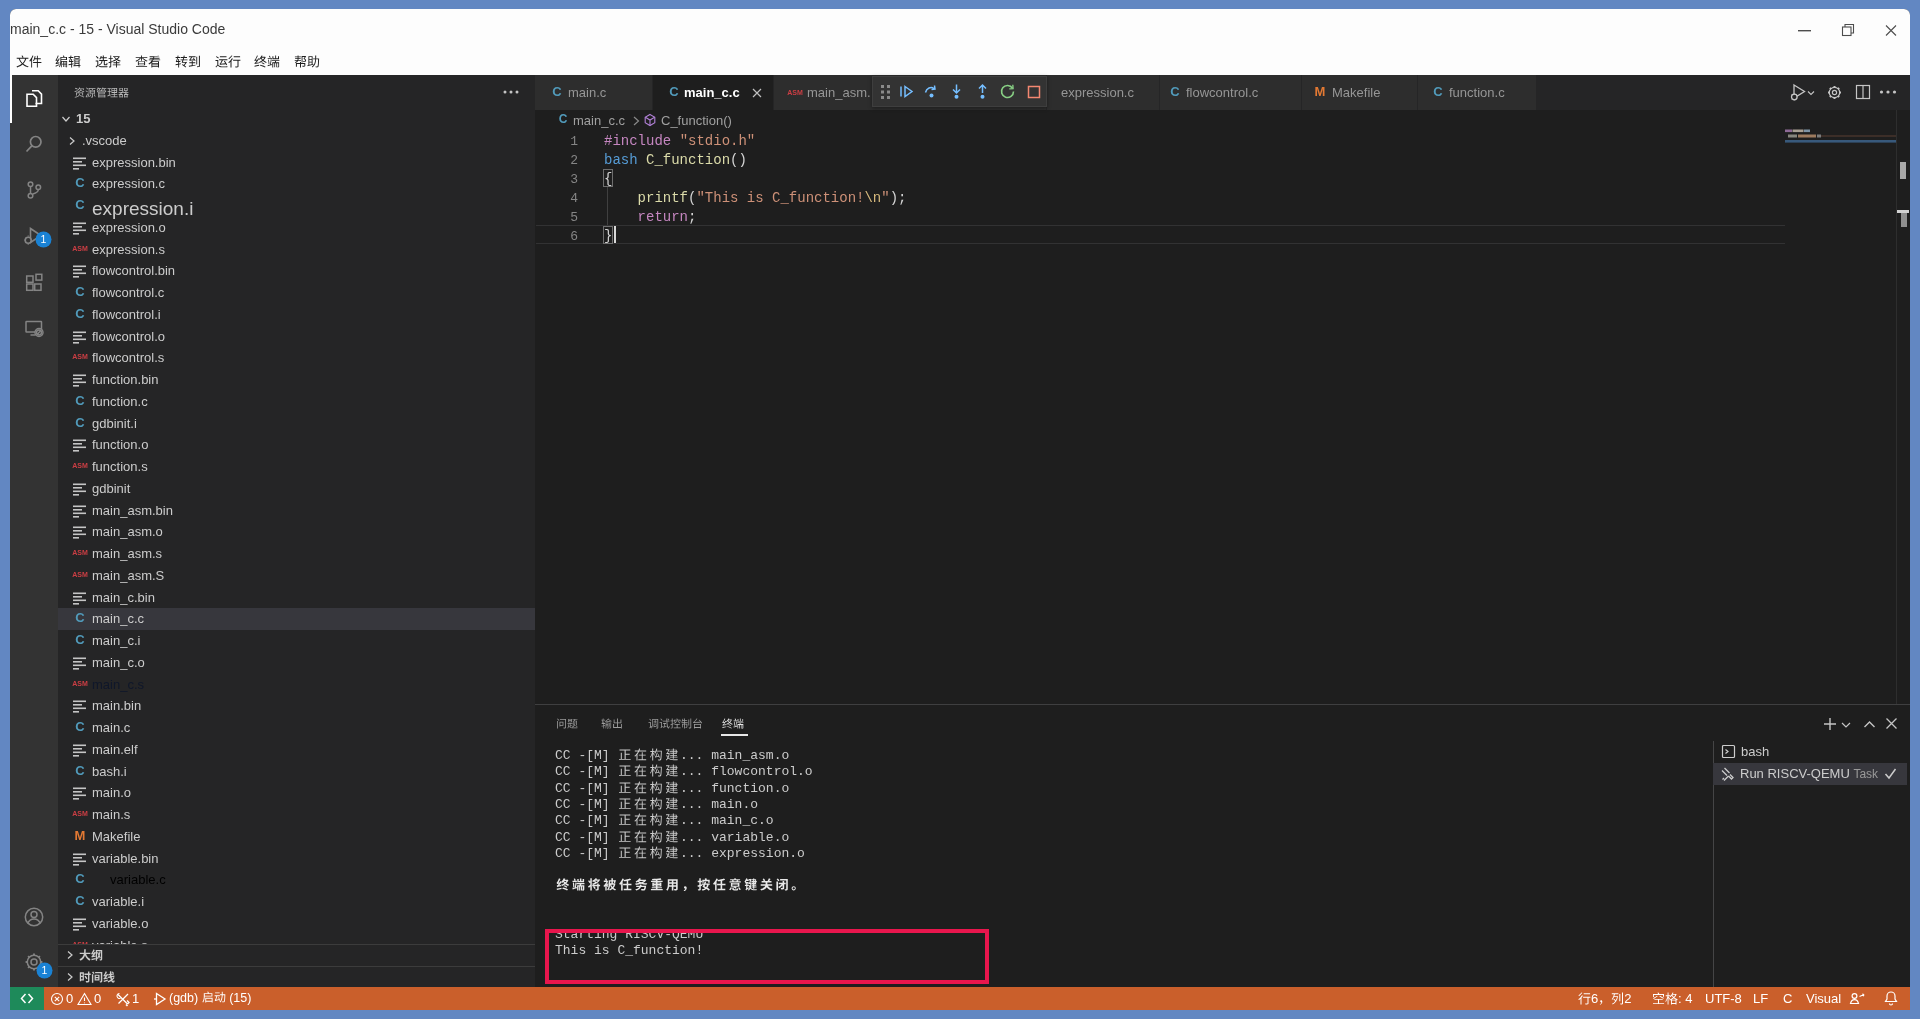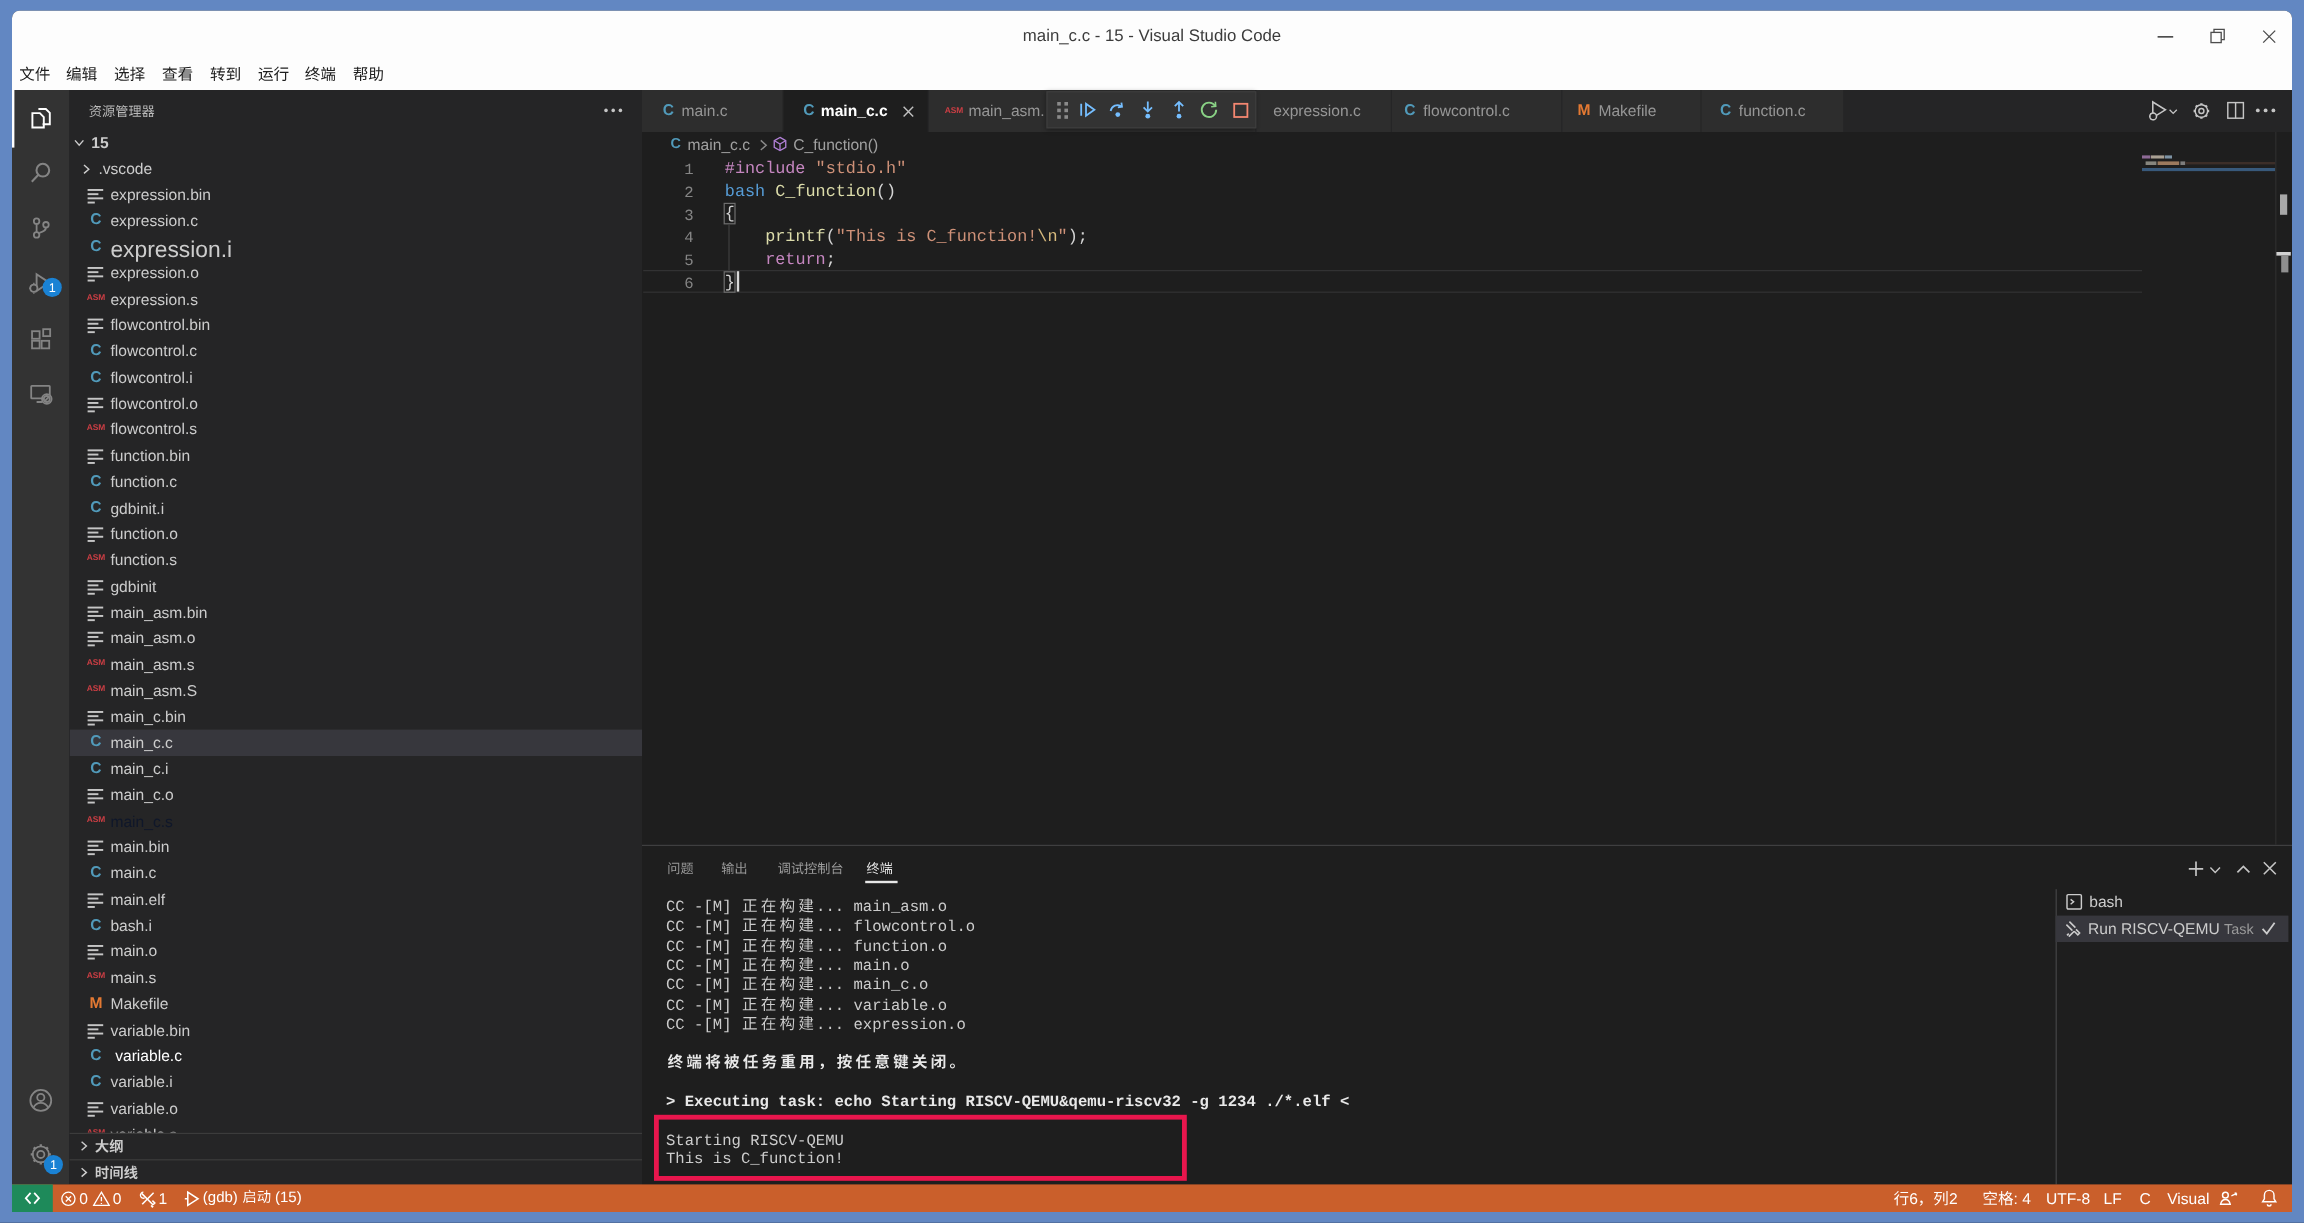--- a/index.html
+++ b/index.html
@@ -5,21 +5,21 @@
 body{background:#6287c2;font-family:"Liberation Sans",sans-serif;position:relative}
 .a{position:absolute}
 svg.cj{display:inline-block}
 .mono{font-family:"Liberation Mono",monospace}
 </style></head>
 <body>
 
 <div class="a" style="left:10px;top:9px;width:1900px;height:1001px;background:#1e1e1e;border-radius:6px 6px 0 0"></div>
 
 <div class="a" style="left:10px;top:9px;width:1900px;height:66px;background:#fdfdfd;border-radius:6px 6px 0 0"></div>
-<div class="a" style="left:10px;top:21px;width:1900px;text-align:center;font-size:14px;color:#3b3b3b">main_c.c - 15 - Visual Studio Code</div>
+<div class="a" style="left:10px;top:21px;width:1900px;font-size:14px;color:#3b3b3b">main_c.c - 15 - Visual Studio Code</div>
 
 <svg class="a" style="left:1796px;top:24px" width="18" height="12">
     <rect x="2" y="6" width="13" height="1.4" fill="#4d4d4d"></rect>
   </svg>
 <svg class="a" style="left:1840px;top:23px" width="16" height="14" fill="none" stroke="#4d4d4d" stroke-width="1.1">
     <rect x="2.5" y="4" width="8.5" height="8.5"></rect>
     <path d="M5 4V1.5H13.5V10H11"></path>
   </svg>
 <svg class="a" style="left:1884px;top:24px" width="14" height="13" stroke="#4d4d4d" stroke-width="1.1">
     <path d="M2 1.5l10 10M12 1.5l-10 10"></path>
@@ -317,21 +317,21 @@
 <svg class="a" style="left:14px;top:742.5px" width="16" height="16">
       <g fill="#c5c5c5">
         <rect x="1" y="2.5" width="13" height="1.6"></rect>
         <rect x="1" y="6" width="9" height="1.6"></rect>
         <rect x="1" y="9.5" width="13" height="1.6"></rect>
         <rect x="1" y="13" width="6" height="1.6"></rect>
       </g>
     </svg>
 <div class="a" style="left:34px;top:742.50px;font-size:13px;color:#cccccc">variable.bin</div>
 <div class="a" style="left:14px;top:763.25px;width:16px;text-align:center;font-weight:bold;font-size:13px;color:#519aba">C</div>
-<div class="a" style="left:38px;top:764.25px;font-size:13px;color:#ffffff">variable.c</div>
+<div class="a" style="left:52px;top:764.25px;font-size:13px;color:#000000">variable.c</div>
 <div class="a" style="left:14px;top:785.0px;width:16px;text-align:center;font-weight:bold;font-size:13px;color:#519aba">C</div>
 <div class="a" style="left:34px;top:786.00px;font-size:13px;color:#cccccc">variable.i</div>
 <svg class="a" style="left:14px;top:807.75px" width="16" height="16">
       <g fill="#c5c5c5">
         <rect x="1" y="2.5" width="13" height="1.6"></rect>
         <rect x="1" y="6" width="9" height="1.6"></rect>
         <rect x="1" y="9.5" width="13" height="1.6"></rect>
         <rect x="1" y="13" width="6" height="1.6"></rect>
       </g>
     </svg>
@@ -536,21 +536,20 @@
       <path d="M3.8 8.4V14.6H2V15.5H13.7V14.6H8.7V10.5H12.7V9.5H8.7V6.1H13.3V5.1H2.5V6.1H7.6V14.6H4.8V8.4ZM22.1 4.2C21.9 4.8 21.7 5.5 21.4 6.2H17.8V7.1H21C20.1 8.8 19 10.3 17.5 11.4C17.6 11.6 17.9 12 18 12.3C18.5 11.9 19 11.4 19.5 10.9V16.1H20.5V9.8C21.1 9 21.6 8 22.1 7.1H29.2V6.2H22.5C22.7 5.6 22.9 5 23.1 4.4ZM24.8 7.8V10.3H21.8V11.2H24.8V14.9H21.3V15.8H29.2V14.9H25.7V11.2H28.7V10.3H25.7V7.8ZM39.4 4.2C38.9 5.9 38.2 7.6 37.3 8.7C37.5 8.9 37.9 9.2 38.1 9.3C38.5 8.8 39 8 39.3 7.2H43.9C43.7 12.5 43.5 14.5 43.1 15C43 15.1 42.8 15.2 42.6 15.2C42.3 15.2 41.7 15.2 41 15.1C41.2 15.4 41.3 15.8 41.3 16.1C42 16.1 42.6 16.1 43 16.1C43.4 16 43.7 15.9 44 15.6C44.5 14.9 44.6 12.9 44.8 6.8C44.8 6.7 44.8 6.3 44.8 6.3H39.7C39.9 5.7 40.2 5 40.3 4.4ZM40.9 10.2C41.1 10.7 41.3 11.2 41.5 11.7L39.2 12.1C39.8 11.1 40.4 9.7 40.8 8.4L39.9 8.1C39.5 9.6 38.8 11.2 38.6 11.6C38.3 12.1 38.1 12.4 37.9 12.4C38 12.6 38.2 13.1 38.2 13.3C38.5 13.1 38.9 13 41.8 12.5C41.9 12.8 42 13.1 42.1 13.4L42.8 13.1C42.6 12.3 42.1 10.9 41.6 9.9ZM35.2 4.2V6.7H33.3V7.6H35.1C34.7 9.4 33.9 11.4 33.1 12.5C33.2 12.8 33.5 13.2 33.6 13.5C34.2 12.6 34.8 11.2 35.2 9.7V16.1H36.2V9.4C36.5 10 37 10.8 37.2 11.3L37.8 10.6C37.5 10.2 36.5 8.6 36.2 8.2V7.6H37.7V6.7H36.2V4.2ZM53.4 5.3V6H55.9V7H52.6V7.8H55.9V8.8H53.3V9.6H55.9V10.6H53.2V11.3H55.9V12.4H52.7V13.1H55.9V14.4H56.8V13.1H60.5V12.4H56.8V11.3H60V10.6H56.8V9.6H59.7V7.8H60.6V7H59.7V5.3H56.8V4.2H55.9V5.3ZM56.8 7.8H58.8V8.8H56.8ZM56.8 7V6H58.8V7ZM49.6 10C49.6 9.8 49.9 9.7 50.1 9.6H51.7C51.5 10.7 51.2 11.7 50.9 12.6C50.6 12.1 50.3 11.4 50.1 10.6L49.3 10.9C49.6 11.9 50 12.8 50.5 13.4C50.1 14.3 49.5 15 48.8 15.5C49 15.6 49.4 15.9 49.5 16.1C50.1 15.6 50.7 15 51.1 14.2C52.5 15.5 54.4 15.8 56.8 15.8H60.4C60.5 15.5 60.7 15.1 60.8 14.9C60.2 14.9 57.3 14.9 56.8 14.9C54.6 14.9 52.8 14.6 51.5 13.4C52.1 12.2 52.5 10.6 52.7 8.8L52.1 8.7L51.9 8.7H50.8C51.5 7.7 52.1 6.5 52.7 5.2L52.1 4.8L51.8 5H49.1V5.8H51.4C50.9 7 50.2 8.1 50 8.4C49.7 8.8 49.4 9.1 49.2 9.2C49.3 9.4 49.5 9.8 49.6 10Z" fill="#cccccc"></path>
     </svg>... variable.o
 CC -[M] <svg class="cj" width="62.6" height="13.0" viewBox="0 3.64 62.6 13.0" style="vertical-align:-1.56px" xmlns="http://www.w3.org/2000/svg">
       <path d="M3.8 8.4V14.6H2V15.5H13.7V14.6H8.7V10.5H12.7V9.5H8.7V6.1H13.3V5.1H2.5V6.1H7.6V14.6H4.8V8.4ZM22.1 4.2C21.9 4.8 21.7 5.5 21.4 6.2H17.8V7.1H21C20.1 8.8 19 10.3 17.5 11.4C17.6 11.6 17.9 12 18 12.3C18.5 11.9 19 11.4 19.5 10.9V16.1H20.5V9.8C21.1 9 21.6 8 22.1 7.1H29.2V6.2H22.5C22.7 5.6 22.9 5 23.1 4.4ZM24.8 7.8V10.3H21.8V11.2H24.8V14.9H21.3V15.8H29.2V14.9H25.7V11.2H28.7V10.3H25.7V7.8ZM39.4 4.2C38.9 5.9 38.2 7.6 37.3 8.7C37.5 8.9 37.9 9.2 38.1 9.3C38.5 8.8 39 8 39.3 7.2H43.9C43.7 12.5 43.5 14.5 43.1 15C43 15.1 42.8 15.2 42.6 15.2C42.3 15.2 41.7 15.2 41 15.1C41.2 15.4 41.3 15.8 41.3 16.1C42 16.1 42.6 16.1 43 16.1C43.4 16 43.7 15.9 44 15.6C44.5 14.9 44.6 12.9 44.8 6.8C44.8 6.7 44.8 6.3 44.8 6.3H39.7C39.9 5.7 40.2 5 40.3 4.4ZM40.9 10.2C41.1 10.7 41.3 11.2 41.5 11.7L39.2 12.1C39.8 11.1 40.4 9.7 40.8 8.4L39.9 8.1C39.5 9.6 38.8 11.2 38.6 11.6C38.3 12.1 38.1 12.4 37.9 12.4C38 12.6 38.2 13.1 38.2 13.3C38.5 13.1 38.9 13 41.8 12.5C41.9 12.8 42 13.1 42.1 13.4L42.8 13.1C42.6 12.3 42.1 10.9 41.6 9.9ZM35.2 4.2V6.7H33.3V7.6H35.1C34.7 9.4 33.9 11.4 33.1 12.5C33.2 12.8 33.5 13.2 33.6 13.5C34.2 12.6 34.8 11.2 35.2 9.7V16.1H36.2V9.4C36.5 10 37 10.8 37.2 11.3L37.8 10.6C37.5 10.2 36.5 8.6 36.2 8.2V7.6H37.7V6.7H36.2V4.2ZM53.4 5.3V6H55.9V7H52.6V7.8H55.9V8.8H53.3V9.6H55.9V10.6H53.2V11.3H55.9V12.4H52.7V13.1H55.9V14.4H56.8V13.1H60.5V12.4H56.8V11.3H60V10.6H56.8V9.6H59.7V7.8H60.6V7H59.7V5.3H56.8V4.2H55.9V5.3ZM56.8 7.8H58.8V8.8H56.8ZM56.8 7V6H58.8V7ZM49.6 10C49.6 9.8 49.9 9.7 50.1 9.6H51.7C51.5 10.7 51.2 11.7 50.9 12.6C50.6 12.1 50.3 11.4 50.1 10.6L49.3 10.9C49.6 11.9 50 12.8 50.5 13.4C50.1 14.3 49.5 15 48.8 15.5C49 15.6 49.4 15.9 49.5 16.1C50.1 15.6 50.7 15 51.1 14.2C52.5 15.5 54.4 15.8 56.8 15.8H60.4C60.5 15.5 60.7 15.1 60.8 14.9C60.2 14.9 57.3 14.9 56.8 14.9C54.6 14.9 52.8 14.6 51.5 13.4C52.1 12.2 52.5 10.6 52.7 8.8L52.1 8.7L51.9 8.7H50.8C51.5 7.7 52.1 6.5 52.7 5.2L52.1 4.8L51.8 5H49.1V5.8H51.4C50.9 7 50.2 8.1 50 8.4C49.7 8.8 49.4 9.1 49.2 9.2C49.3 9.4 49.5 9.8 49.6 10Z" fill="#cccccc"></path>
     </svg>... expression.o
 
 <svg class="cj" width="250.6" height="13.0" viewBox="0 3.64 250.6 13.0" style="vertical-align:-1.56px" xmlns="http://www.w3.org/2000/svg">
       <path d="M1.7 14.1 1.9 15.6C3.2 15.3 5 15 6.6 14.6L6.5 13.3C4.8 13.6 2.9 13.9 1.7 14.1ZM8.6 12C9.5 12.3 10.7 12.9 11.4 13.4L12.3 12.3C11.6 11.9 10.4 11.3 9.4 11ZM7.1 14.2C8.8 14.6 10.9 15.5 12.1 16.2L13 15C11.8 14.3 9.7 13.5 8 13.1ZM8.7 4C8.3 5.1 7.5 6.4 6.3 7.3L5.4 6.7C5.1 7.2 4.9 7.7 4.6 8.1L3.5 8.2C4.3 7.1 5 5.8 5.5 4.6L4 4C3.5 5.5 2.6 7.1 2.4 7.5C2.1 7.9 1.9 8.2 1.6 8.3C1.7 8.7 2 9.4 2.1 9.7C2.3 9.6 2.6 9.5 3.8 9.4C3.3 10 2.9 10.5 2.7 10.7C2.3 11.1 2 11.4 1.7 11.5C1.9 11.9 2.1 12.6 2.2 12.9C2.5 12.7 3.1 12.6 6.3 12C6.2 11.7 6.2 11.1 6.2 10.7L4.2 11C5 10.1 5.8 9 6.4 7.9C6.7 8.2 6.9 8.5 7.1 8.7C7.5 8.4 7.9 8 8.2 7.7C8.5 8.1 8.8 8.5 9.1 8.9C8.2 9.6 7.2 10.1 6.1 10.4C6.4 10.7 6.9 11.3 7.1 11.7C8.2 11.3 9.2 10.7 10.2 9.9C11.1 10.7 12.1 11.3 13.2 11.7C13.4 11.3 13.8 10.7 14.2 10.4C13.1 10 12.2 9.5 11.3 8.9C12.2 8 12.9 7 13.4 5.8L12.4 5.2L12.2 5.3H9.8C10 5 10.2 4.6 10.3 4.3ZM11.3 6.6C11 7.1 10.6 7.6 10.2 8C9.8 7.6 9.4 7.1 9.1 6.6ZM17.8 8.4C18 9.8 18.2 11.6 18.2 12.8L19.4 12.6C19.4 11.4 19.2 9.6 19 8.2ZM22.1 10.8V16.2H23.5V12.1H24.1V16.1H25.3V12.1H26V16.1H27.2V15.2C27.4 15.5 27.5 16 27.5 16.3C28.1 16.3 28.5 16.2 28.8 16.1C29.2 15.8 29.3 15.5 29.3 14.9V10.8H26.1L26.4 10H29.5V8.7H21.8V10H24.7L24.5 10.8ZM27.2 12.1H27.9V14.9C27.9 15 27.9 15.1 27.8 15.1L27.2 15.1ZM22.3 4.7V8H29.1V4.7H27.6V6.7H26.4V4.1H24.9V6.7H23.7V4.7ZM18.7 4.5C19 5.1 19.3 5.8 19.4 6.3H17.5V7.7H21.9V6.3H19.9L20.8 6C20.7 5.5 20.3 4.7 20 4.2ZM20.4 8.2C20.3 9.6 20 11.7 19.8 13.1C18.9 13.2 18 13.4 17.4 13.5L17.7 15.1C18.9 14.8 20.5 14.4 21.9 14L21.8 12.6L20.9 12.8C21.2 11.5 21.5 9.8 21.7 8.4ZM39 7.4C39.4 7.7 39.7 8 40 8.4C39.1 8.7 38.2 9 37.2 9.2C37.4 9.5 37.8 10 37.9 10.3H37.2V11.8H39.1L37.9 12.4C38.5 13.1 39.2 14.1 39.4 14.7L40.8 14C40.5 13.3 39.8 12.4 39.2 11.8H42.2V14.6C42.2 14.7 42.1 14.8 41.9 14.8C41.7 14.8 40.9 14.8 40.3 14.8C40.5 15.2 40.7 15.8 40.7 16.2C41.8 16.2 42.5 16.2 43 16C43.6 15.7 43.7 15.3 43.7 14.6V11.8H45.1V10.3H43.7V9.1H42.2V10.3H38.2C41.2 9.6 43.9 8.2 45.1 5.5L44.1 5L43.8 5.1H41.6C41.8 4.9 41.9 4.7 42.1 4.4L40.5 4C39.8 5 38.5 6 37.1 6.6C37.4 6.9 37.9 7.3 38.1 7.6C38.8 7.3 39.6 6.8 40.3 6.3H42.9C42.4 6.8 41.9 7.3 41.2 7.7C40.9 7.4 40.5 7 40.2 6.7ZM33 6.7C33.6 7.3 34.3 8.2 34.6 8.8L35.3 8.2V10.3C34.4 11 33.6 11.6 33 12L33.8 13.4C34.3 13 34.8 12.5 35.3 12.1V16.2H36.8V4H35.3V7.2C34.9 6.7 34.5 6.2 34.1 5.8ZM49.9 4.7C50.2 5.1 50.6 5.8 50.8 6.2H48.8V7.6H51.4C50.7 9.1 49.6 10.5 48.5 11.3C48.7 11.6 49 12.4 49.1 12.8C49.5 12.5 49.9 12.1 50.3 11.7V16.2H51.7V11.5C52.1 12 52.4 12.5 52.7 12.9L53.4 11.7L52.5 10.7C52.9 10.4 53.2 10 53.7 9.6L52.8 8.8C52.6 9.1 52.2 9.6 51.9 10L51.7 9.8V9.7C52.3 8.7 52.7 7.8 53.1 6.8L52.3 6.2L52.1 6.2H51.3L52.1 5.7C51.9 5.3 51.5 4.6 51.1 4ZM53.7 5.8V9.3C53.7 11.1 53.6 13.5 52.1 15.2C52.4 15.4 53 15.9 53.2 16.2C54.5 14.8 54.9 12.8 55.1 11C55.4 12 55.9 12.9 56.5 13.6C55.8 14.2 55 14.7 54.1 15C54.4 15.3 54.7 15.8 54.9 16.2C55.9 15.8 56.7 15.3 57.5 14.7C58.2 15.3 59.1 15.8 60.1 16.2C60.3 15.8 60.7 15.2 61.1 14.9C60.1 14.6 59.2 14.2 58.5 13.6C59.4 12.5 60.1 11.1 60.5 9.3L59.5 9L59.3 9H57.9V7.2H59.1C59 7.7 58.9 8.2 58.8 8.5L60.1 8.8C60.4 8.1 60.7 7 60.9 6L59.8 5.7L59.6 5.8H57.9V4H56.4V5.8ZM56.4 7.2V9H55.1V7.2ZM58.7 10.4C58.4 11.2 58 12 57.5 12.6C57 12 56.5 11.2 56.2 10.4ZM67.4 4.1C66.7 6 65.5 7.9 64.2 9.1C64.4 9.5 64.9 10.4 65.1 10.8C65.4 10.4 65.8 10 66.1 9.5V16.2H67.7V7.2C68 6.7 68.2 6.2 68.5 5.6C68.7 6 68.9 6.6 68.9 6.9C69.8 6.8 70.7 6.7 71.7 6.6V9.5H68.1V11H71.7V14.3H68.7V15.8H76.4V14.3H73.2V11H76.5V9.5H73.2V6.3C74.3 6.1 75.3 5.8 76.2 5.5L75 4.2C73.4 4.8 70.9 5.3 68.5 5.6C68.7 5.3 68.8 4.9 69 4.6ZM85.1 10.2C85 10.6 84.9 10.9 84.8 11.3H81.2V12.6H84.3C83.5 13.8 82.2 14.5 80.3 14.9C80.6 15.2 81 15.9 81.2 16.2C83.6 15.6 85.1 14.5 86 12.6H89.5C89.3 13.8 89 14.5 88.8 14.7C88.6 14.8 88.4 14.8 88.1 14.8C87.8 14.8 86.8 14.8 86 14.7C86.2 15.1 86.4 15.7 86.5 16.1C87.3 16.1 88.1 16.1 88.6 16.1C89.2 16.1 89.6 16 90 15.6C90.5 15.2 90.8 14.1 91.1 11.9C91.2 11.7 91.2 11.3 91.2 11.3H86.5C86.5 11 86.6 10.6 86.7 10.3ZM88.8 6.6C88.1 7.1 87.2 7.6 86.1 8C85.2 7.6 84.5 7.2 84 6.6L84.1 6.6ZM84.3 4C83.7 5.1 82.4 6.3 80.6 7.1C80.9 7.4 81.3 8 81.5 8.3C82 8.1 82.5 7.8 83 7.4C83.4 7.9 83.8 8.2 84.3 8.5C83 8.9 81.6 9.1 80.2 9.2C80.4 9.6 80.7 10.2 80.8 10.6C82.6 10.3 84.5 10 86.1 9.4C87.6 10 89.4 10.3 91.4 10.4C91.6 10 92 9.4 92.3 9C90.8 9 89.3 8.8 88.1 8.6C89.5 7.9 90.6 7 91.3 5.8L90.4 5.2L90.1 5.3H85.3C85.5 5 85.7 4.7 85.9 4.3ZM97.3 8.1V12.2H100.9V12.8H96.8V14H100.9V14.6H95.9V15.9H107.7V14.6H102.5V14H106.9V12.8H102.5V12.2H106.4V8.1H102.5V7.6H107.6V6.3H102.5V5.7C103.9 5.6 105.3 5.4 106.4 5.3L105.7 4C103.5 4.4 100 4.6 96.9 4.7C97.1 5 97.2 5.5 97.3 5.9C98.4 5.9 99.7 5.8 100.9 5.8V6.3H96V7.6H100.9V8.1ZM98.8 10.6H100.9V11.2H98.8ZM102.5 10.6H104.8V11.2H102.5ZM98.8 9.1H100.9V9.7H98.8ZM102.5 9.1H104.8V9.7H102.5ZM112.8 4.9V9.6C112.8 11.4 112.7 13.7 111.2 15.3C111.6 15.5 112.2 16 112.5 16.3C113.4 15.3 113.9 13.9 114.1 12.4H116.8V16.1H118.4V12.4H121.1V14.4C121.1 14.6 121 14.7 120.8 14.7C120.5 14.7 119.7 14.7 118.9 14.7C119.2 15.1 119.4 15.8 119.5 16.2C120.6 16.2 121.4 16.1 122 15.9C122.5 15.7 122.7 15.2 122.7 14.4V4.9ZM114.3 6.4H116.8V7.9H114.3ZM121.1 6.4V7.9H118.4V6.4ZM114.3 9.4H116.8V11H114.3C114.3 10.5 114.3 10 114.3 9.6ZM121.1 9.4V11H118.4V9.4ZM129.1 16.9C130.7 16.4 131.7 15.2 131.7 13.7C131.7 12.6 131.2 11.9 130.3 11.9C129.6 11.9 129 12.4 129 13.1C129 13.8 129.6 14.3 130.2 14.3L130.4 14.3C130.3 14.9 129.7 15.5 128.7 15.8ZM152 10.5C151.9 11.4 151.5 12.2 151.1 12.8L149.6 12C149.8 11.5 150 11 150.2 10.5ZM144.3 4V6.5H142.7V7.9H144.3V10.7C143.6 10.9 143 11 142.5 11.1L142.9 12.6L144.3 12.2V14.6C144.3 14.8 144.2 14.9 144 14.9C143.9 14.9 143.3 14.9 142.8 14.8C143 15.2 143.2 15.8 143.3 16.2C144.2 16.2 144.8 16.2 145.2 16C145.7 15.7 145.8 15.4 145.8 14.6V11.8L147.2 11.4L147.1 10.5H148.5C148.2 11.2 147.8 12 147.5 12.5C148.3 12.9 149.1 13.4 150 13.8C149.2 14.4 148.1 14.7 146.8 14.9C147.1 15.3 147.4 15.9 147.5 16.3C149.1 15.9 150.4 15.4 151.4 14.7C152.3 15.2 153.2 15.8 153.7 16.3L154.9 15.1C154.3 14.6 153.4 14.1 152.4 13.5C153 12.7 153.4 11.7 153.7 10.5H154.8V9.1H150.7C150.9 8.6 151.1 8 151.2 7.5L149.6 7.3C149.5 7.9 149.3 8.5 149.1 9.1H146.8V10L145.8 10.3V7.9H147V6.5H145.8V4ZM147.3 5.5V8.3H148.7V6.9H153.2V8.3H154.7V5.5H151.8C151.7 5 151.5 4.4 151.4 4L149.8 4.2C149.9 4.6 150 5.1 150.1 5.5ZM161.4 4.1C160.7 6 159.4 7.9 158.1 9.1C158.4 9.5 158.9 10.4 159 10.8C159.4 10.4 159.8 10 160.1 9.5V16.2H161.6V7.2C161.9 6.7 162.2 6.2 162.5 5.6C162.6 6 162.8 6.6 162.9 6.9C163.8 6.8 164.7 6.7 165.6 6.6V9.5H162.1V11H165.6V14.3H162.6V15.8H170.3V14.3H167.2V11H170.5V9.5H167.2V6.3C168.3 6.1 169.3 5.8 170.2 5.5L169 4.2C167.4 4.8 164.8 5.3 162.5 5.6C162.6 5.3 162.8 4.9 162.9 4.6ZM177.3 13.1V14.5C177.3 15.7 177.7 16.1 179.3 16.1C179.7 16.1 181.1 16.1 181.5 16.1C182.7 16.1 183.1 15.7 183.3 14.3C182.9 14.2 182.2 14 181.9 13.8C181.9 14.7 181.8 14.9 181.3 14.9C180.9 14.9 179.8 14.9 179.5 14.9C178.9 14.9 178.8 14.8 178.8 14.5V13.1ZM183.1 13.4C183.7 14.1 184.3 15.1 184.5 15.7L185.9 15.1C185.6 14.5 184.9 13.5 184.3 12.8ZM175.7 12.9C175.4 13.7 174.8 14.6 174.1 15.2L175.4 15.9C176.1 15.3 176.6 14.3 177 13.5ZM177.4 11H182.8V11.6H177.4ZM177.4 9.5H182.8V10.1H177.4ZM175.9 8.6V12.5H179.3L178.7 13.1C179.4 13.4 180.3 14 180.8 14.4L181.7 13.4C181.4 13.1 180.9 12.8 180.3 12.5H184.4V8.6ZM178.4 6H181.8C181.7 6.2 181.6 6.6 181.4 6.9H178.8C178.7 6.6 178.5 6.3 178.4 6ZM179.1 4.2 179.3 4.8H175.1V6H177.9L176.9 6.2C177 6.4 177.1 6.6 177.2 6.9H174.5V8.1H185.8V6.9H183L183.4 6.2L182.4 6H185.1V4.8H181C180.9 4.5 180.8 4.1 180.6 3.9ZM193.8 4.7V6.1H195.1C194.7 7 194.4 7.8 194.2 8.1C194.1 8.4 193.8 8.7 193.6 8.9V7.7H190.8C191.1 7.4 191.3 7 191.5 6.6H193.6V5.2H192.1C192.3 4.9 192.4 4.7 192.4 4.4L191.1 4C190.8 5.2 190.2 6.4 189.5 7.1C189.7 7.4 190.2 8.1 190.3 8.4L190.3 8.3V9.1H191.2V10.3H189.9V11.7H191.2V13.7C191.2 14.3 190.7 14.8 190.5 15.1C190.7 15.3 191.1 15.9 191.2 16.2C191.4 15.9 191.8 15.6 193.9 14C193.8 13.7 193.6 13.2 193.5 12.8L192.4 13.6V11.7H193.7V11.2C193.9 12.1 194.2 12.8 194.5 13.4C194.1 14.2 193.7 14.9 193 15.3C193.3 15.5 193.6 16 193.7 16.4C194.4 15.9 194.9 15.3 195.3 14.5C196.4 15.7 197.8 16 199.5 16H201.5C201.6 15.7 201.8 15.1 201.9 14.8C201.4 14.8 200 14.8 199.5 14.8C198.1 14.8 196.8 14.5 195.9 13.3C196.3 12.1 196.5 10.5 196.6 8.5L195.8 8.4L195.6 8.5H195.4C195.8 7.5 196.3 6.2 196.7 5L195.9 4.5L195.5 4.7ZM194 10C194 9.9 194.1 9.8 194.2 9.7H195.3C195.2 10.5 195.1 11.2 195 11.8C194.9 11.5 194.8 11.1 194.7 10.7L193.7 11.1V10.3H192.4V9.1H193.4C193.6 9.3 193.9 9.8 194 10ZM196.9 5V6H198.1V6.7H196.4V7.8H198.1V8.5H196.9V9.6H198.1V10.2H196.9V11.4H198.1V12.1H196.5V13.2H198.1V14.4H199.3V13.2H201.5V12.1H199.3V11.4H201.3V10.2H199.3V9.6H201.1V7.8H201.8V6.7H201.1V5H199.3V4.1H198.1V5ZM199.3 7.8H200.1V8.5H199.3ZM199.3 6.7V6H200.1V6.7ZM207.6 4.7C208 5.3 208.5 6.1 208.7 6.7H206.6V8.2H210.6V9.9V10H205.7V11.5H210.3C209.8 12.7 208.5 13.9 205.3 14.8C205.7 15.2 206.2 15.9 206.5 16.2C209.4 15.3 211 14.1 211.7 12.8C212.8 14.4 214.4 15.6 216.5 16.2C216.8 15.7 217.3 15 217.6 14.6C215.4 14.1 213.8 13.1 212.8 11.5H217.2V10H212.4V9.9V8.2H216.5V6.7H214.3C214.7 6 215.2 5.3 215.6 4.6L213.9 4C213.6 4.8 213.1 5.9 212.6 6.7H209.5L210.3 6.2C210 5.6 209.4 4.7 208.9 4.1ZM221.4 7.2V16.2H223V7.2ZM221.6 4.8C222.2 5.5 223 6.3 223.2 6.9L224.5 6.1C224.2 5.5 223.5 4.6 222.8 4.1ZM227.6 6.6V8.3H223.7V9.8H226.7C225.8 10.9 224.5 12 223.1 12.7C223.4 13 223.9 13.6 224.2 13.9C225.5 13.1 226.7 12.1 227.6 10.9V13.4C227.6 13.6 227.5 13.7 227.3 13.7C227.1 13.7 226.3 13.7 225.7 13.7C225.9 14.1 226.1 14.7 226.2 15.2C227.2 15.2 228 15.1 228.5 14.9C229.1 14.7 229.2 14.3 229.2 13.5V9.8H230.7V8.3H229.2V6.6ZM225.1 4.7V6.1H231.2V14.5C231.2 14.7 231.2 14.8 231 14.8C230.8 14.8 230.2 14.8 229.6 14.8C229.8 15.2 230 15.8 230.1 16.2C231 16.2 231.7 16.2 232.2 15.9C232.6 15.7 232.8 15.3 232.8 14.6V4.7ZM238.7 11.9C237.6 11.9 236.6 12.8 236.6 14C236.6 15.1 237.6 16.1 238.7 16.1C239.9 16.1 240.8 15.1 240.8 14C240.8 12.8 239.9 11.9 238.7 11.9ZM238.7 15.1C238.1 15.1 237.6 14.6 237.6 14C237.6 13.3 238.1 12.8 238.7 12.8C239.4 12.8 239.9 13.3 239.9 14C239.9 14.6 239.4 15.1 238.7 15.1Z" fill="#e8e8e8"></path>
     </svg>
 
-<b style="color:#e8e8e8">&gt; Executing task: echo Starting RISCV-QEMU&amp;qemu-riscv32 -g 1234 ./*.elf &lt;</b>
 
 Starting RISCV-QEMU
 This is C_function!</div>
 
 <div class="a" style="left:545px;top:929px;width:444px;height:55px;border:4px solid #e8164d"></div>
 
 <div class="a" style="left:1713px;top:741px;width:1px;height:246px;background:#454546"></div>
 <svg class="a" style="left:1721px;top:744px" width="15" height="15" fill="none" stroke="#cccccc" stroke-width="1.2">
     <rect x="1.5" y="1.5" width="12" height="12" rx="1"></rect>
     <path d="M4.5 5.5l2.5 2-2.5 2"></path>

